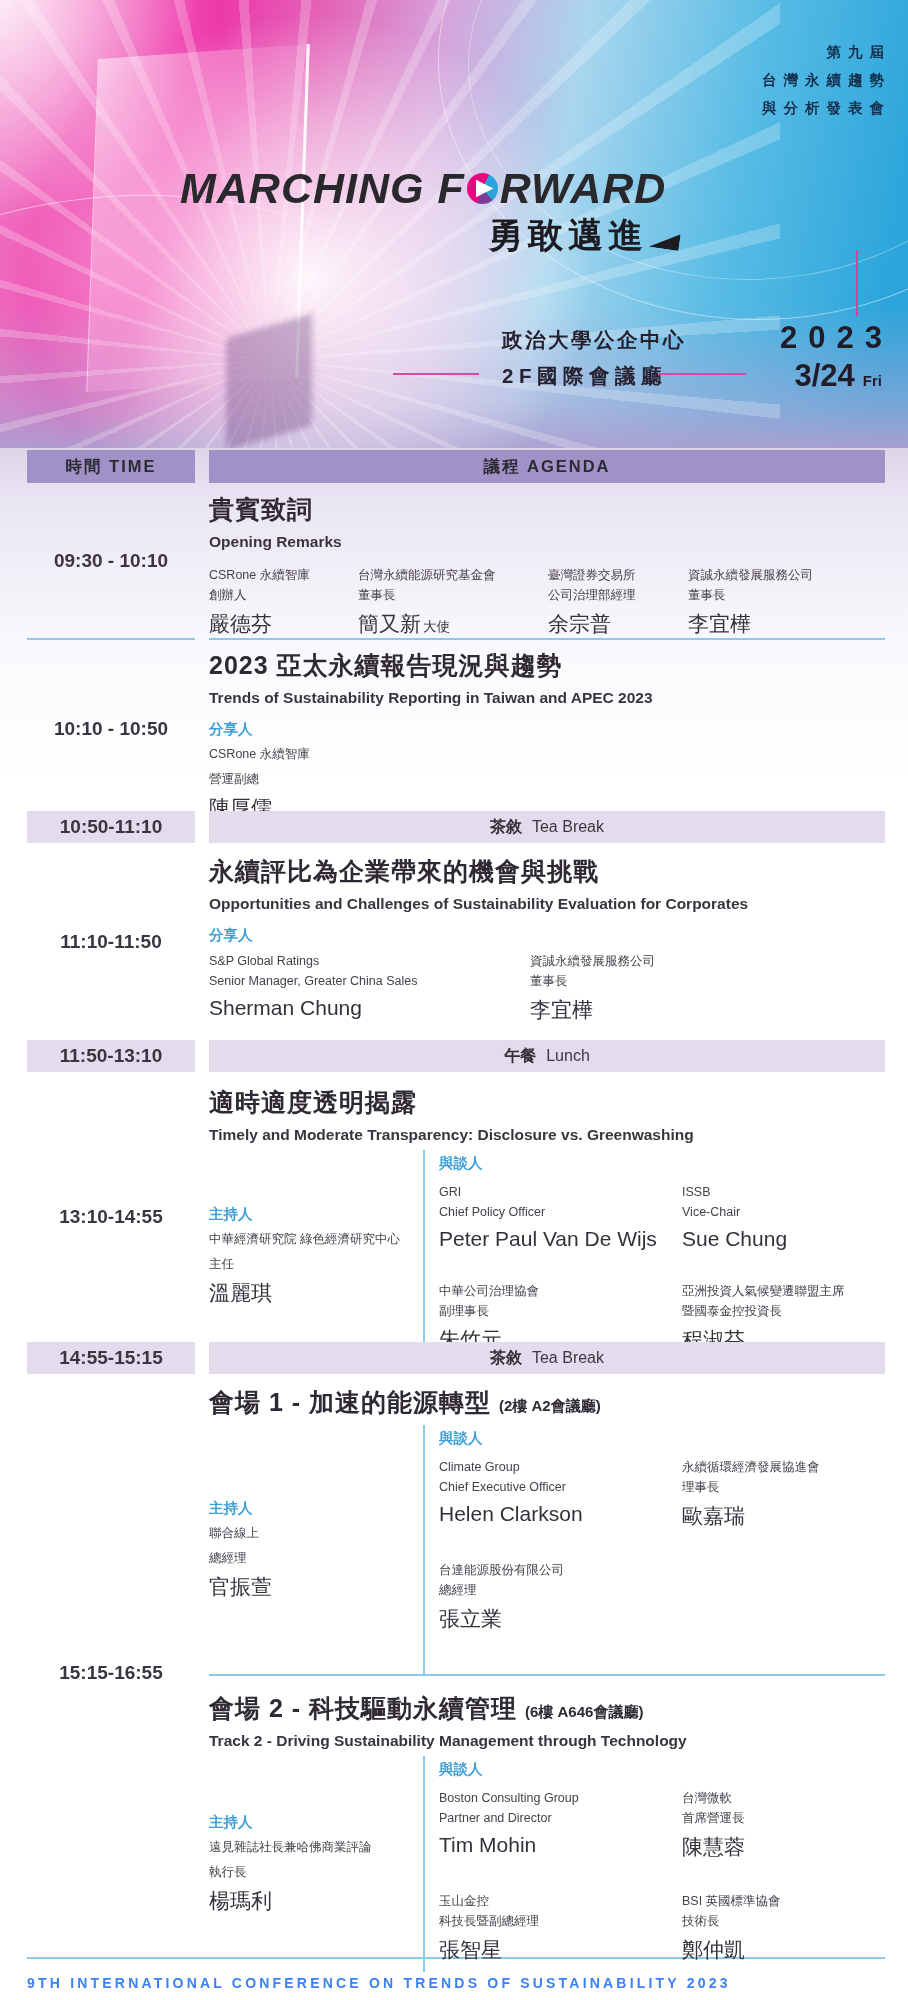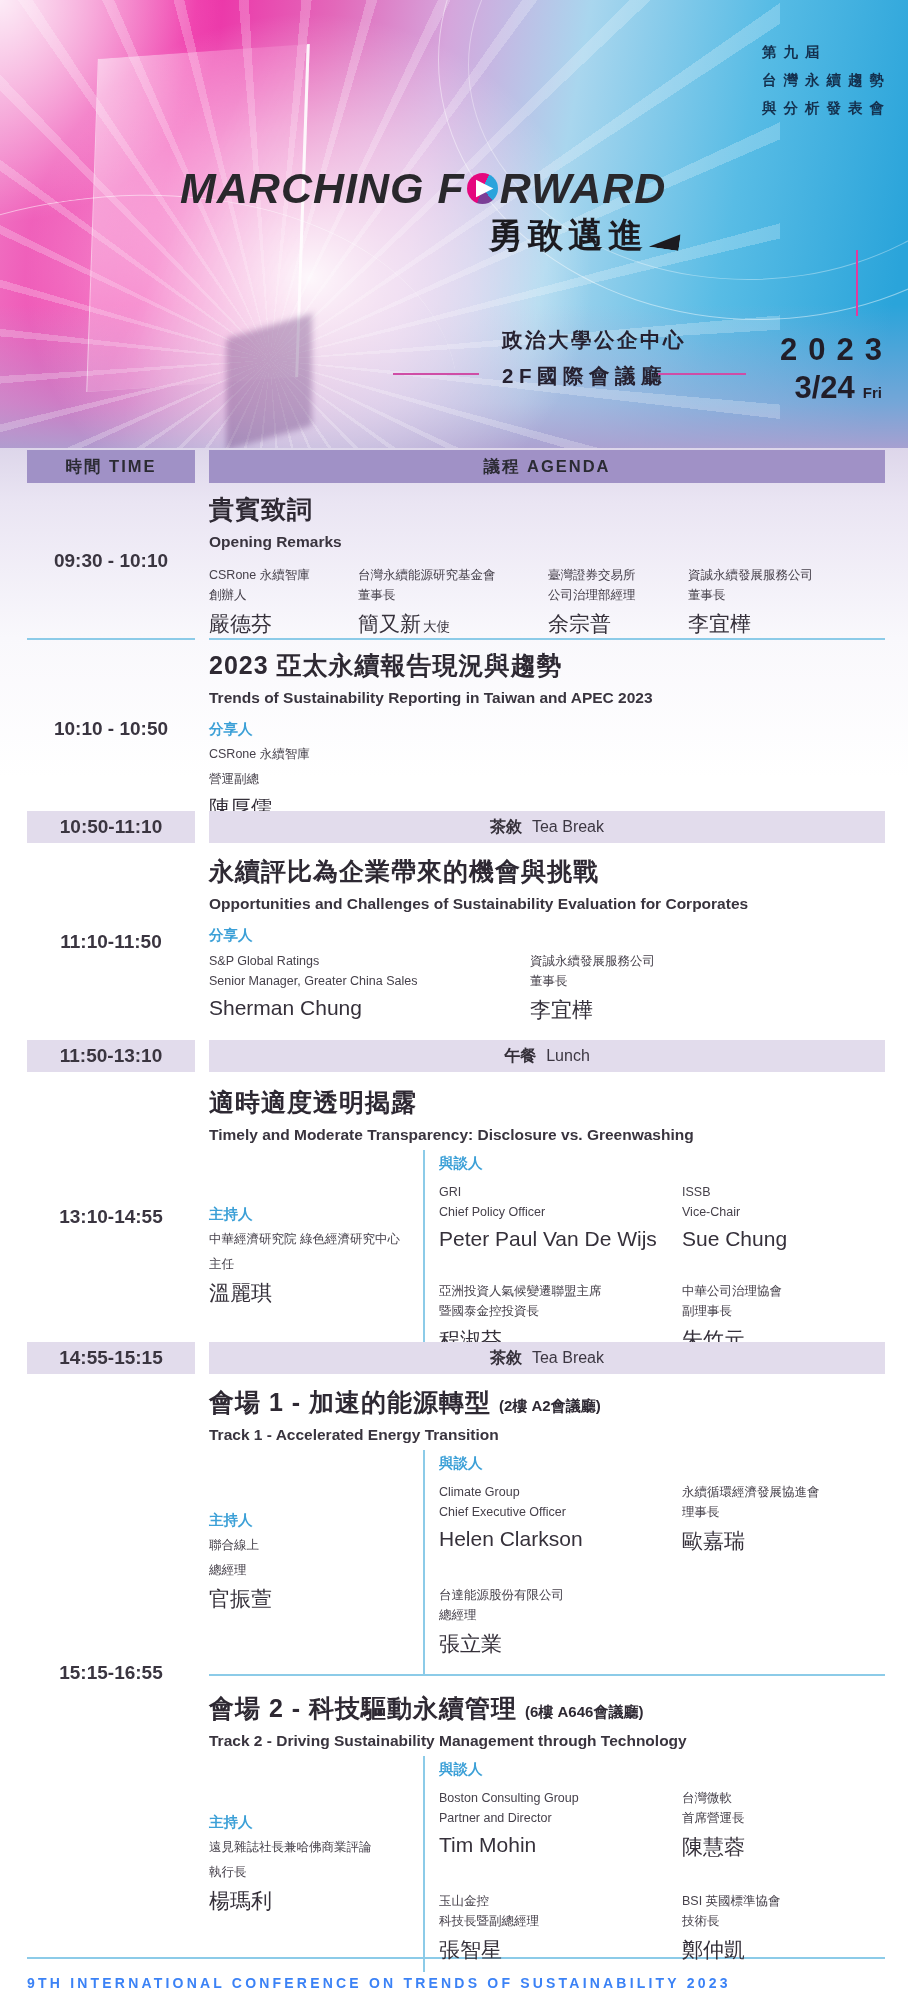--- a/index.html
+++ b/index.html
@@ -20,39 +20,39 @@
   .door { left:92px; top:52px; width:212px; height:332px;
     background:linear-gradient(115deg, rgba(255,255,255,.5), rgba(255,190,230,.22) 45%, rgba(255,255,255,.12));
     border-right:3px solid rgba(255,255,255,.85); border-left:1px solid rgba(255,255,255,.5);
     transform:skewY(-6deg) rotate(2deg); }
   .door-dark { left:226px; top:326px; width:86px; height:112px; background:rgba(86,44,112,.32);
     transform:skewY(-16deg); filter:blur(3px); }
   .arc1 { right:-170px; top:-200px; width:640px; height:520px; border:1.5px solid rgba(255,255,255,.45); border-radius:50%; }
   .arc2 { right:-120px; top:-150px; width:560px; height:430px; border:1px solid rgba(255,255,255,.35); border-radius:50%; }
   .arc3 { left:-260px; bottom:-210px; width:720px; height:460px; border-top:1.5px solid rgba(255,255,255,.5); border-radius:50%; transform:rotate(-8deg); }
 
-  .edition { position:absolute; right:24px; top:38px; text-align:left; color:#14304e;
+  .edition { position:absolute; right:24px; top:38px; text-align:right; color:#14304e;
     font-size:14.5px; font-weight:700; letter-spacing:7px; margin-right:-7px; line-height:28px; }
 
   .logo { position:absolute; left:180px; top:164px; width:560px; white-space:nowrap;
     font-style:italic; font-weight:900; font-size:43px; letter-spacing:1px; color:#29282c; }
   .o-icon { display:inline-block; position:relative; width:31px; height:31px; border-radius:50%;
     vertical-align:-1px; margin:0 2px;
     background:conic-gradient(from 200deg, #e5087e 0deg 150deg, #e5087e 150deg 185deg, #2aa3dc 185deg 300deg, #7b3f97 300deg 360deg); }
   .o-tri { position:absolute; inset:0; background:#ffffff; clip-path:polygon(30% 22%, 86% 50%, 30% 78%); }
   .logo-sub { position:absolute; left:488px; top:212px; white-space:nowrap;
     font-weight:900; font-size:35px; letter-spacing:5px; color:#1c1b20; }
   .sub-tri { display:inline-block; width:30px; height:17px; background:#1c1b20; margin-left:2px;
     clip-path:polygon(100% 0, 100% 100%, 0 100%); transform:rotate(8deg) translateY(2px); }
 
   .venue { position:absolute; left:502px; top:326px; color:#262130; white-space:nowrap; }
   .venue-l1 { font-size:20.5px; font-weight:800; letter-spacing:2.5px; }
   .venue-l2 { font-size:20.5px; font-weight:800; letter-spacing:5.5px; margin-top:8px; }
   .datebox { position:absolute; right:26px; top:320px; text-align:right; color:#211d28; white-space:nowrap; }
-  .year { font-size:31px; font-weight:700; letter-spacing:11px; margin-right:-11px;margin-top:12px; }
+  .year { font-size:31px; font-weight:700; letter-spacing:11px; margin-right:-11px; }
   .dayrow { font-size:31px; font-weight:700; margin-top:2px; }
   .weekday { font-size:15px; font-weight:700; margin-left:8px; letter-spacing:0; }
   .hl { position:absolute; height:2px; background:#cf4da6; }
   .hl-l { left:393px; top:373px; width:86px; }
   .hl-m { left:658px; top:373px; width:88px; }
   .vl { position:absolute; left:856px; top:250px; width:2px; height:66px; background:#e23a9e; }
 
   
   .agenda { position:relative; padding:2px 23px 3px 27px;
     background:linear-gradient(180deg, #ddd6ea 0%, #eae5f3 55px, #f9f8fc 190px, #ffffff 330px); }
@@ -252,28 +252,28 @@
                 <div class="org">GRI</div>
                 <div class="org">Chief Policy Officer</div>
                 <div class="nm">Peter Paul Van De Wijs</div>
               </div>
               <div class="card">
                 <div class="org">ISSB</div>
                 <div class="org">Vice-Chair</div>
                 <div class="nm">Sue Chung</div>
               </div>
               <div class="card">
+                <div class="org">中華公司治理協會</div>
+                <div class="org">副理事長</div>
+                <div class="nm">朱竹元</div>
+              </div>
+              <div class="card">
                 <div class="org">亞洲投資人氣候變遷聯盟主席</div>
                 <div class="org">暨國泰金控投資長</div>
                 <div class="nm">程淑芬</div>
-              </div>
-              <div class="card">
-                <div class="org">中華公司治理協會</div>
-                <div class="org">副理事長</div>
-                <div class="nm">朱竹元</div>
               </div>
             </div>
           </div>
         </div>
       </div>
     </div>
 
     <div class="row brow">
       <div class="tcell">14:55-15:15</div>
       <div>
@@ -282,21 +282,20 @@
         </div>
     </div>
 
     <div class="r-tracks">
       <div class="tracks-time">15:15-16:55</div>
 
       <div class="row track">
         <div></div>
         <div class="content">
           <div class="zh-title"><span>會場 1 - 加速的能源轉型</span> <span class="room">(2樓 A2會議廳)</span></div>
-          <div class="en-title">Track 1 - Accelerated Energy Transition</div>
           <div class="panel-row">
             <div class="modcol">
               <div class="lbl">主持人</div>
               <div class="org">聯合線上</div>
               <div class="org">總經理</div>
               <div class="nm">官振萱</div>
             </div>
             <div class="panel">
               <div class="lbl">與談人</div>
               <div class="pgrid">

